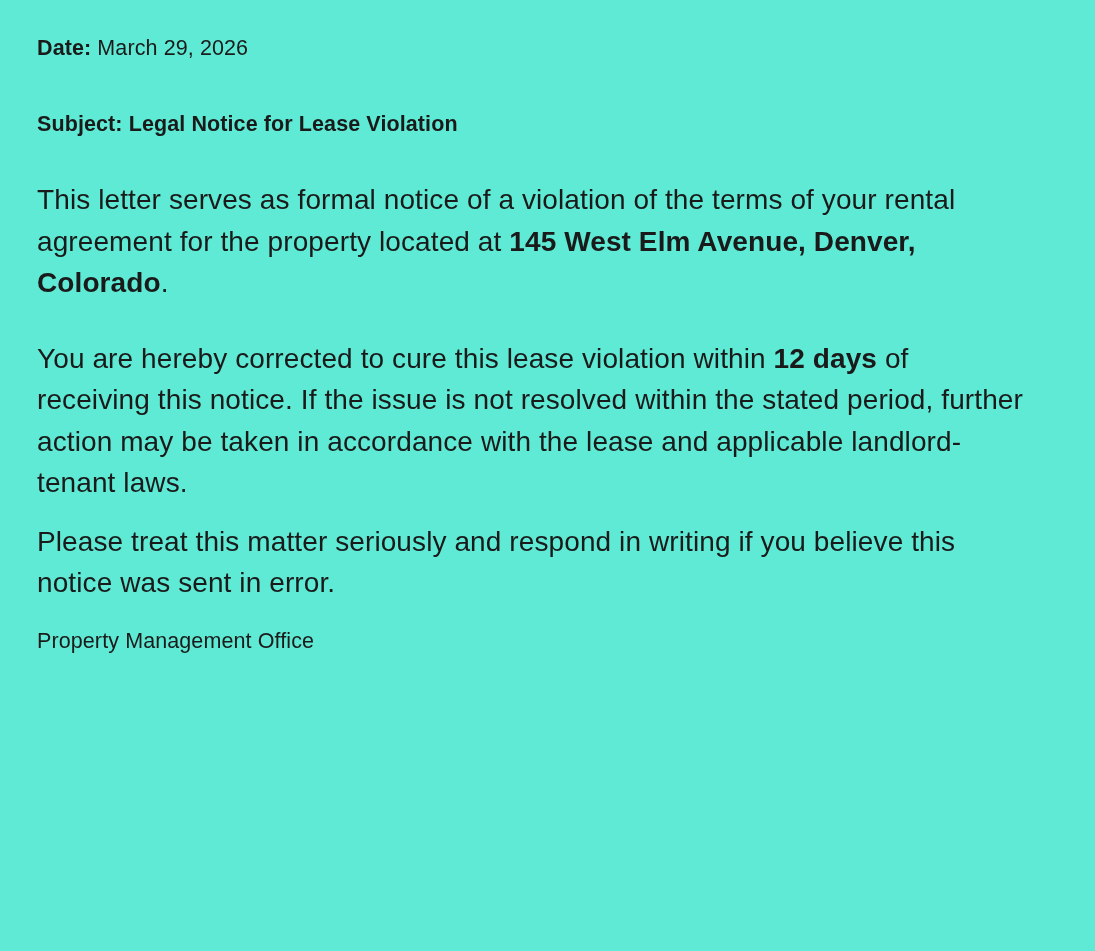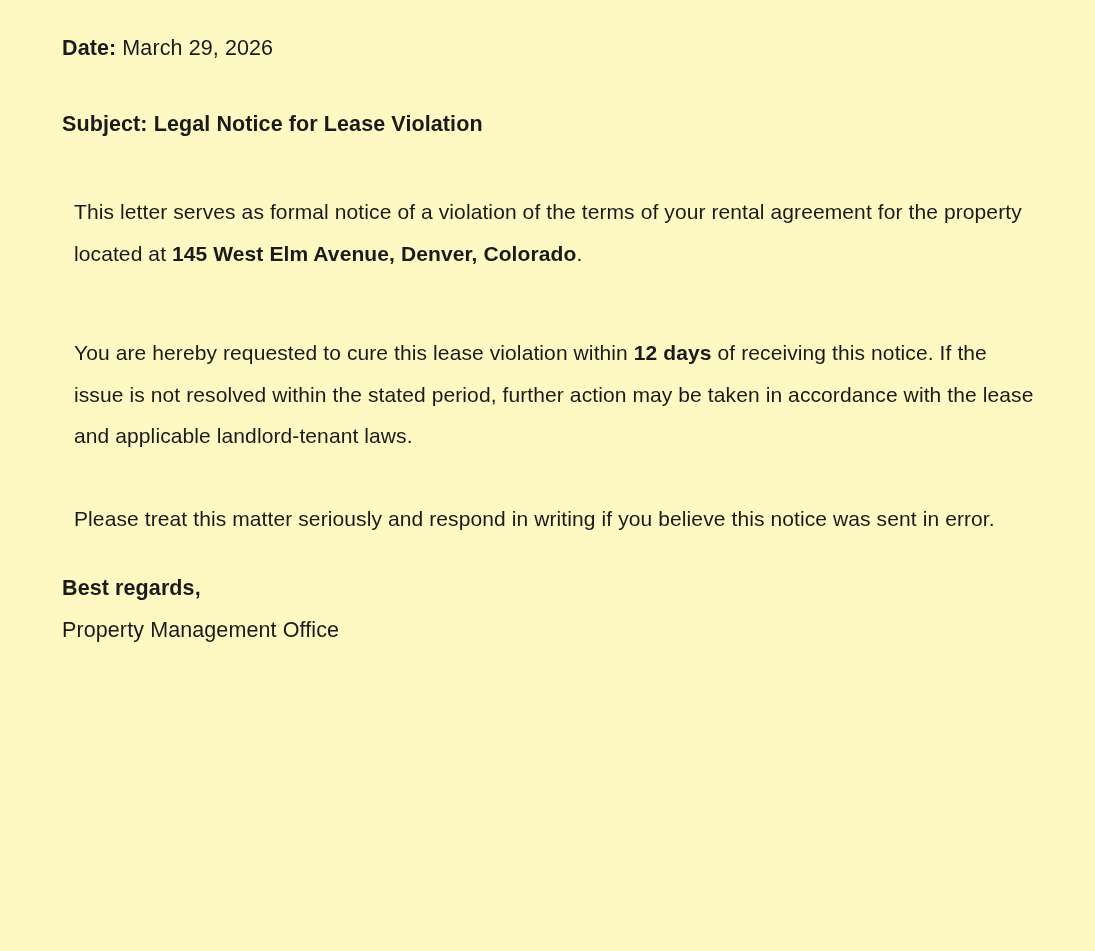--- a/index.html
+++ b/index.html
@@ -11,36 +11,36 @@
     width: 1095px;
     height: 951px;
     font-family: "Liberation Sans", sans-serif;
     color: #1a1a1a;
     -webkit-font-smoothing: antialiased;
   }
   .page {
     box-sizing: border-box;
     width: 1095px;
     height: 951px;
-    padding: 28px 42px 0 62px;
-    background: #fef9c3;
+    padding: 28px 42px 0 37px;
+    background: #5eead4;
   }
   .doc {
     width: 991px;
   }
   .line {
     font-size: 21.5px;
     line-height: 41.5px;
     letter-spacing: 0.1px;
   }
   .para {
-    font-size: 21px;
+    font-size: 28px;
     line-height: 41.5px;
     letter-spacing: 0.1px;
-    margin: 12px;
+    margin: 0;
   }
   .block {
     margin: 0;
   }
   .gap-date   { height: 17px; }
   .gap-addr   { height: 17px; }
   .gap-subj   { height: 17px; }
   .gap-dear   { height: 17px; }
   .gap-para   { height: 17px; }
   .gap-close  { height: 17px; }
@@ -71,25 +71,24 @@
 
     <div class="gap-dear"></div>
 
     <p class="para"><span>This letter serves as formal notice of a violation of the terms of your rental agreement for the property located at </span><span class="b">145 West Elm Avenue, Denver, Colorado</span><span class="nowrap-period">.</span></p>
 
     <div class="gap-para"></div>
 
 
     <div class="gap-para"></div>
 
-    <p class="para"><span>You are hereby requested to cure this lease violation within </span><span class="b">12 days</span><span> of receiving this notice. If the issue is not resolved within the stated period, further action may be taken in accordance with the lease and applicable landlord-tenant laws.</span></p>
+    <p class="para"><span>You are hereby corrected to cure this lease violation within </span><span class="b">12 days</span><span> of receiving this notice. If the issue is not resolved within the stated period, further action may be taken in accordance with the lease and applicable landlord-tenant laws.</span></p>
 
     <div class="gap-para"></div>
 
     <p class="para">Please treat this matter seriously and respond in writing if you believe this notice was sent in error.</p>
 
     <div class="gap-close"></div>
 
-    <div class="line block b">Best regards,</div>
     <div class="line block">Property Management Office</div>
 
   </div>
 </div>
 
 </body></html>

